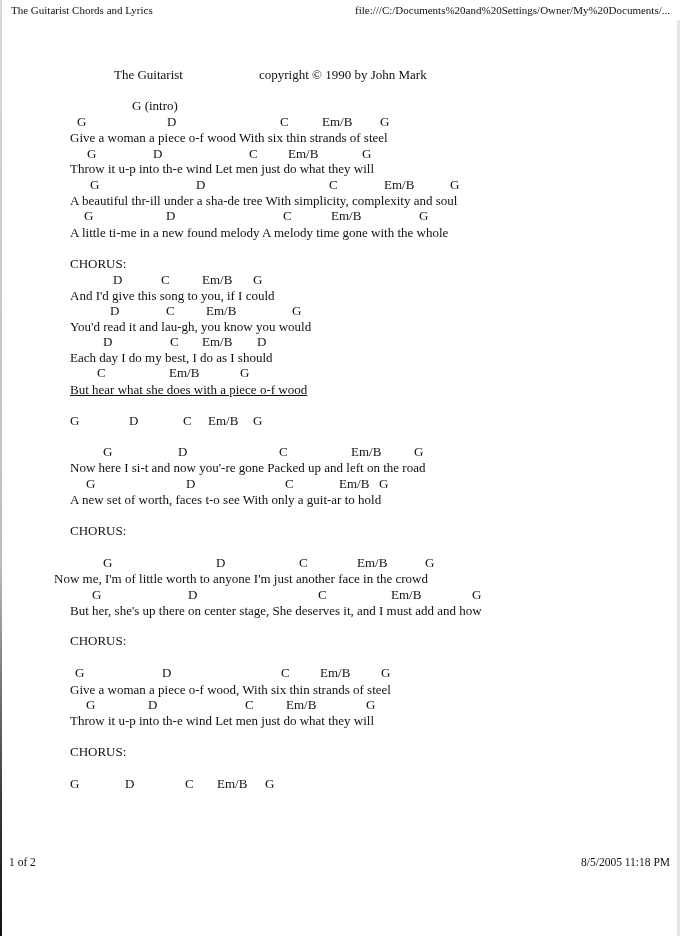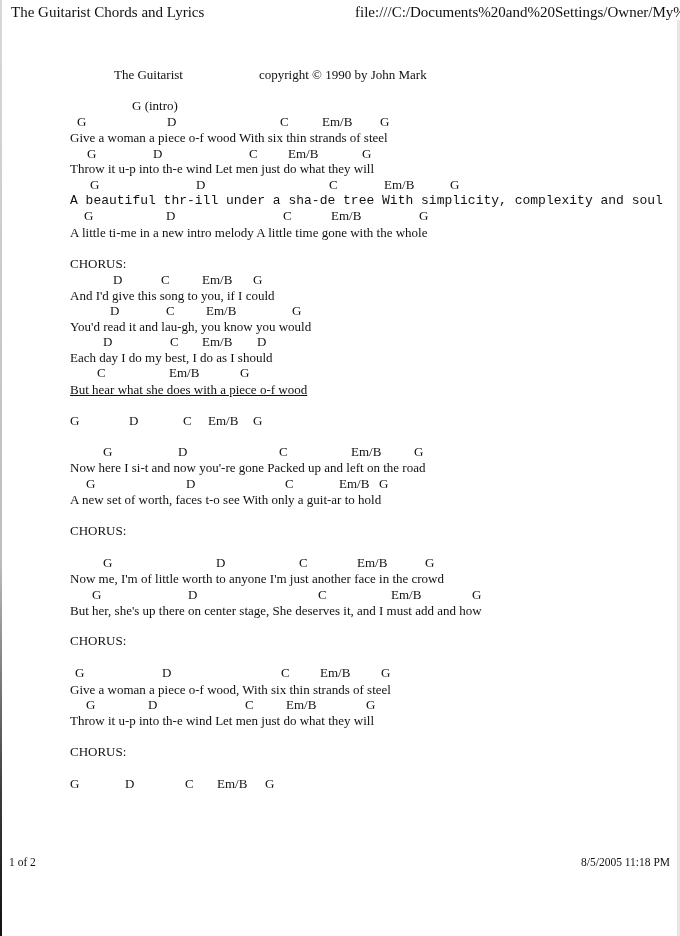--- a/index.html
+++ b/index.html
@@ -5,21 +5,21 @@
   html, body { margin: 0; padding: 0; }
   body {
     width: 680px; height: 936px; position: relative; overflow: hidden;
     background: #ffffff; color: #111;
     font-family: "Liberation Serif", "DejaVu Serif", serif;
   }
   .scan-edge-left { position: absolute; left: 0; top: 0; width: 2px; height: 936px;
     background: linear-gradient(to bottom, #d8d8d8 0%, #bdbdbd 60%, #3a3a3a 85%, #111 100%); }
   .scan-edge-right { position: absolute; right: 0; top: 20px; width: 3px; height: 916px;
     background: #e6e6e6; }
-  .hdr { position: absolute; top: 4px; font-size: 15px; white-space: nowrap; }
+  .hdr { position: absolute; top: 4px; font-size: 11px; white-space: nowrap; }
   .hdr-left { left: 11px; }
   .hdr-right { left: 355px; }
   .ftr { position: absolute; top: 856px; font-size: 11.5px; white-space: nowrap; }
   .ftr-left { left: 9px; }
   .ftr-right { left: 581px; }
   .title { position: absolute; top: 67px; font-size: 13px; white-space: nowrap; }
   .t { position: absolute; font-size: 13px; white-space: nowrap; line-height: 15px; }
   .chord { position: absolute; font-size: 13px; white-space: nowrap; line-height: 15px; }
 </style>
 </head>
@@ -47,27 +47,27 @@
     <div class="chord" style="left: 153px; top: 146px;">D</div>
     <div class="chord" style="left: 249px; top: 146px;">C</div>
     <div class="chord" style="left: 288px; top: 146px;">Em/B</div>
     <div class="chord" style="left: 362px; top: 146px;">G</div>
     <div class="t" style="left: 70px; top: 161px;">Throw it u-p into th-e wind  Let men just do what they will</div>
     <div class="chord" style="left: 90px; top: 177px;">G</div>
     <div class="chord" style="left: 196px; top: 177px;">D</div>
     <div class="chord" style="left: 329px; top: 177px;">C</div>
     <div class="chord" style="left: 384px; top: 177px;">Em/B</div>
     <div class="chord" style="left: 450px; top: 177px;">G</div>
-    <div class="t" style="left: 70px; top: 193px; font-family: Liberation Mono, monospace;">A beautiful thr-ill under a sha-de tree  With simplicity, complexity and soul</div>
+    <div class="t" style="left: 70px; top: 193px;">A beautiful thr-ill under a sha-de tree  With simplicity, complexity and soul</div>
     <div class="chord" style="left: 84px; top: 208px;">G</div>
     <div class="chord" style="left: 166px; top: 208px;">D</div>
     <div class="chord" style="left: 283px; top: 208px;">C</div>
     <div class="chord" style="left: 331px; top: 208px;">Em/B</div>
     <div class="chord" style="left: 419px; top: 208px;">G</div>
-    <div class="t" style="left: 70px; top: 225px;">A little ti-me in a new intro melody  A little time gone with the whole</div>
+    <div class="t" style="left: 70px; top: 225px;">A little ti-me in a new found melody  A melody time gone with the whole</div>
     <div class="t" style="left: 70px; top: 256px;">CHORUS:</div>
     <div class="chord" style="left: 113px; top: 272px;">D</div>
     <div class="chord" style="left: 161px; top: 272px;">C</div>
     <div class="chord" style="left: 202px; top: 272px;">Em/B</div>
     <div class="chord" style="left: 253px; top: 272px;">G</div>
     <div class="t" style="left: 70px; top: 288px;">And I'd give this song to you, if I could</div>
     <div class="chord" style="left: 110px; top: 303px;">D</div>
     <div class="chord" style="left: 166px; top: 303px;">C</div>
     <div class="chord" style="left: 206px; top: 303px;">Em/B</div>
     <div class="chord" style="left: 292px; top: 303px;">G</div>
@@ -97,21 +97,21 @@
     <div class="chord" style="left: 285px; top: 476px;">C</div>
     <div class="chord" style="left: 339px; top: 476px;">Em/B</div>
     <div class="chord" style="left: 379px; top: 476px;">G</div>
     <div class="t" style="left: 70px; top: 492px;">A new set of worth, faces t-o see  With only a guit-ar to hold</div>
     <div class="t" style="left: 70px; top: 523px;">CHORUS:</div>
     <div class="chord" style="left: 103px; top: 555px;">G</div>
     <div class="chord" style="left: 216px; top: 555px;">D</div>
     <div class="chord" style="left: 299px; top: 555px;">C</div>
     <div class="chord" style="left: 357px; top: 555px;">Em/B</div>
     <div class="chord" style="left: 425px; top: 555px;">G</div>
-    <div class="t" style="left: 70px; top: 571px;">Now me, I'm of little worth to anyone  I'm just another face in the crowd</div>
+    <div class="t" style="left: 54px; top: 571px;">Now me, I'm of little worth to anyone  I'm just another face in the crowd</div>
     <div class="chord" style="left: 92px; top: 587px;">G</div>
     <div class="chord" style="left: 188px; top: 587px;">D</div>
     <div class="chord" style="left: 318px; top: 587px;">C</div>
     <div class="chord" style="left: 391px; top: 587px;">Em/B</div>
     <div class="chord" style="left: 472px; top: 587px;">G</div>
     <div class="t" style="left: 70px; top: 603px;">But her, she's up there on center stage,  She deserves it, and I must add and how</div>
     <div class="t" style="left: 70px; top: 633px;">CHORUS:</div>
     <div class="chord" style="left: 75px; top: 665px;">G</div>
     <div class="chord" style="left: 162px; top: 665px;">D</div>
     <div class="chord" style="left: 281px; top: 665px;">C</div>

